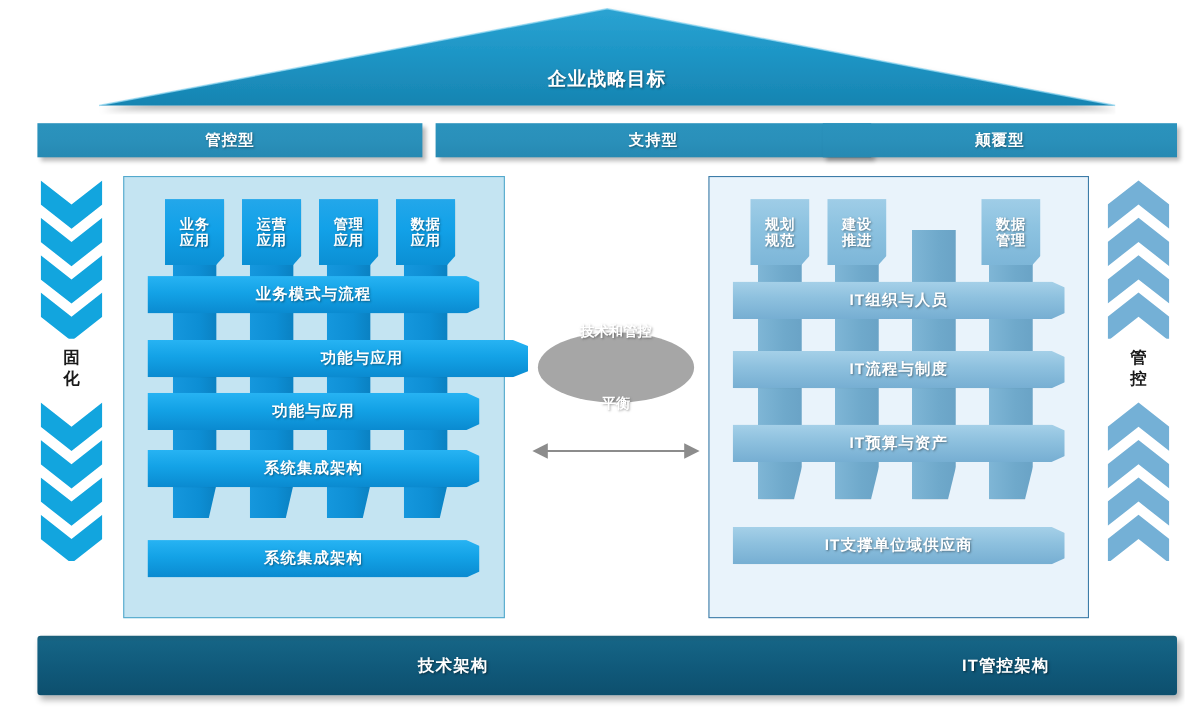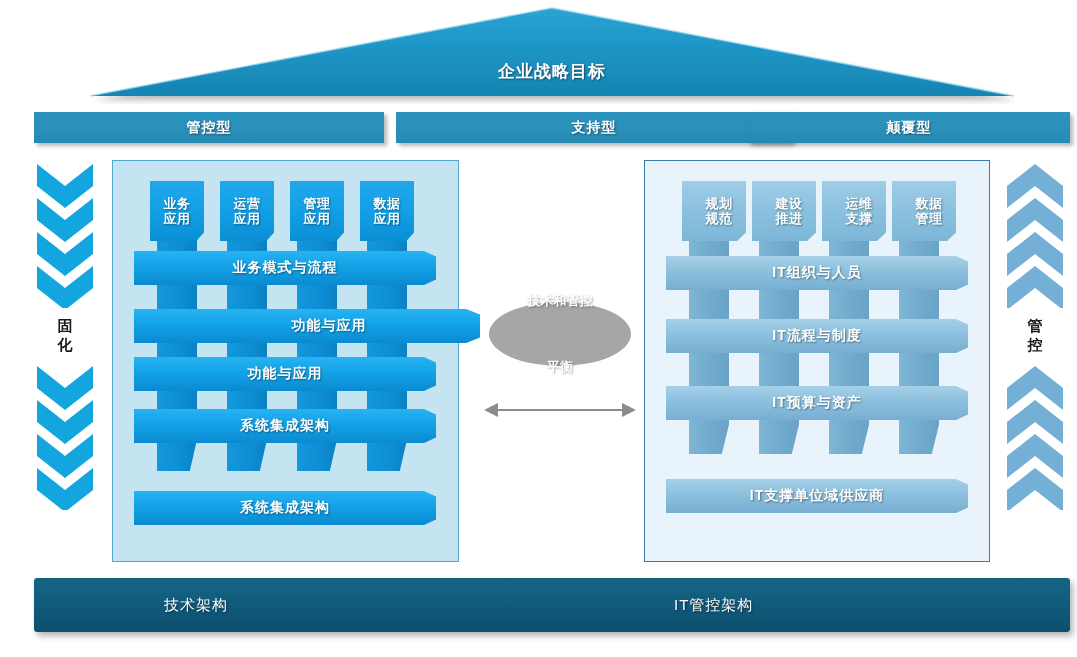--- a/index.html
+++ b/index.html
@@ -60,21 +60,20 @@
     text-shadow:1px 1px 2px rgba(0,0,0,.4);
     box-shadow:3px 3px 4px rgba(0,0,0,.25);
   }
   .pillar-l{
     background:linear-gradient(to bottom,#23a7ea 0%,#12a1e8 45%,#0b8fd4 100%);
     clip-path:polygon(0 0,100% 0,100% 86%,86% 100%,0 100%);
   }
   .pillar-r{
     background:linear-gradient(to bottom,#9fcde7 0%,#8cc2e0 45%,#7db6d8 100%);
     clip-path:polygon(0 0,100% 0,100% 86%,86% 100%,0 100%);
-    padding-left:10px;
   }
 
   
   .col{width:40px;}
   .col-l{background:linear-gradient(to right,#1597dd 0%,#0d8ed4 60%,#0a81c2 100%);
          box-shadow:3px 3px 4px rgba(0,0,0,.22);}
   .col-r{background:linear-gradient(to right,#7fb6d6 0%,#6fa9cb 60%,#6aa3c6 100%);
          box-shadow:3px 3px 4px rgba(0,0,0,.22);}
   .col-foot{clip-path:polygon(0 0,100% 0,100% 88%,82% 100%,0 100%);}
 
@@ -107,23 +106,23 @@
   
   .dblarrow{position:absolute;left:470px;top:398px;width:156px;height:24px;}
 
   
   .base{
     position:absolute;left:22px;top:578px;width:1036px;height:54px;
     background:linear-gradient(to bottom,#1b5f79 0%,#156485 10%,#10597a 55%,#0d4f6d 100%);
     border-radius:3px;box-shadow:3px 4px 6px rgba(0,0,0,.3);
   }
   .base-txt{
-    position:absolute;top:18px;color:#ffffff;font-size:15px;font-weight:normal;
+    position:absolute;top:18px;color:#ffffff;font-size:15px;font-weight:bold;
     letter-spacing:1px;text-shadow:1px 1px 2px rgba(0,0,0,.5);
-    text-align:left;
+    text-align:right;
   }
   .base-l{left:130px;width:280px;}
   .base-r{left:640px;width:280px;}
 </style>
 </head>
 <body>
 
 <div class="stage">
 
   <div class="roof">
@@ -246,26 +245,20 @@
         <div>规划</div>
         <div>规范</div>
       </div>
     </div>
     <div class="blk pillar pillar-r" style="left:107px;top:20px;">
       <div>
         <div>建设</div>
         <div>推进</div>
       </div>
     </div>
-    <div class="blk pillar pillar-r" style="left:177px;top:20px;">
-      <div>
-        <div>运维</div>
-        <div>支撑</div>
-      </div>
-    </div>
     <div class="blk pillar pillar-r" style="left:247px;top:20px;">
       <div>
         <div>数据</div>
         <div>管理</div>
       </div>
     </div>
 
     <div class="blk layer layer-r" style="left:21px;top:95px;width:302px;">IT组织与人员</div>
     <div class="blk layer layer-r" style="left:21px;top:158px;width:302px;">IT流程与制度</div>
     <div class="blk layer layer-r" style="left:21px;top:225px;width:302px;">IT预算与资产</div>

